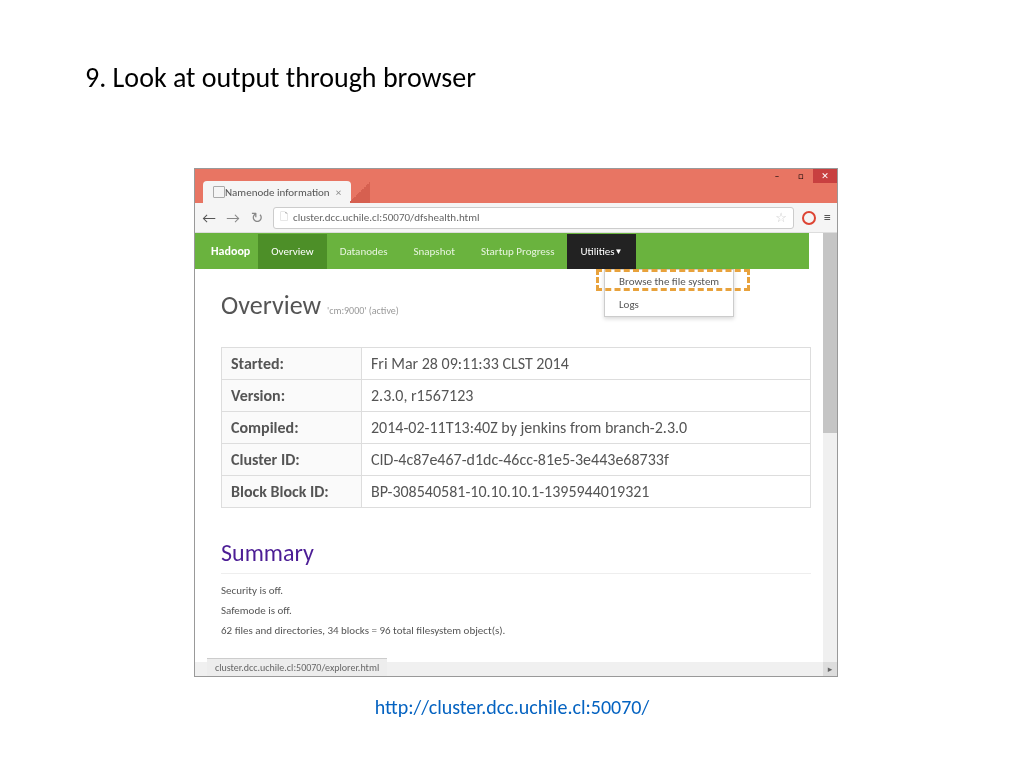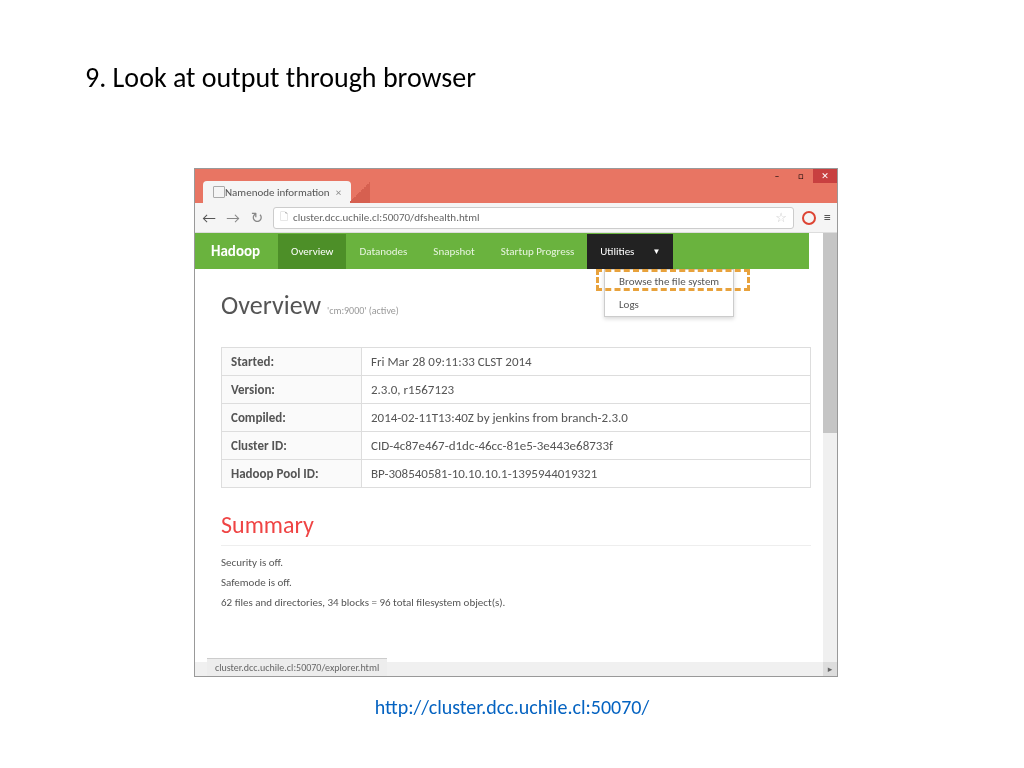--- a/index.html
+++ b/index.html
@@ -18,34 +18,34 @@
 .addr-bar{height:30px;background:#f5f5f5;display:flex;align-items:center;padding:0 6px;gap:8px;border-bottom:1px solid #ddd}
 .nav-btn{color:#888;font-size:15px;width:16px;text-align:center}
 .nav-btn.back{color:#555}
 .url-box{flex:1;height:22px;border:1px solid #ccc;border-radius:3px;background:#fff;display:flex;align-items:center;padding:0 6px;gap:5px;font-size:11px;color:#666}
 .url-icon{color:#aaa;font-size:10px}
 .star{color:#ccc;font-size:13px;margin-left:auto}
 .ext-icon{width:14px;height:14px;border-radius:50%;border:2px solid #d43;color:#d43}
 .menu-icon{font-size:14px;color:#555}
 .page-content{background:#fff;height:443px;overflow:hidden;position:relative}
 .hadoop-nav{background:#6ab33e;height:36px;display:flex;align-items:center;padding:0 16px;width:614px}
-.nav-brand{color:#fff;font-weight:bold;font-size:15px;margin-right:18px}
+.nav-brand{color:#fff;font-weight:bold;font-size:12px;margin-right:8px}
 .nav-item{color:#e8f5e0;font-size:11px;padding:11px 13px;cursor:pointer}
 .nav-item.active{background:#4d8f28;color:#fff}
-.nav-item.util{background:#222;color:#fff;display:flex;align-items:center;gap:18px}
+.nav-item.util{background:#222;color:#fff;display:flex;align-items:center;gap:0}
 .caret{font-size:8px}
 .dropdown{position:absolute;left:409px;top:36px;background:#fff;border:1px solid #ccc;font-size:11px;color:#555;box-shadow:0 2px 4px rgba(0,0,0,0.15);z-index:5}
 .drop-item{padding:5px 14px;cursor:pointer}
 .drop-item.hl{position:relative}
 .highlight-box{position:absolute;left:401px;top:36px;width:154px;height:22px;border:3px dashed #e8a23c;z-index:10;pointer-events:none}
 .page-body{padding:20px 26px}
 .page-h1{font-size:26px;color:#555;font-weight:400;margin-bottom:4px}
 .page-h1 .sub{font-size:10px;color:#999}
-.sum-h{font-size:24px;color:#ef4444;font-weight:400;margin-top:22px;padding-bottom:6px;border-bottom:1px solid #eee;margin-bottom:10px}
-.info-table{width:100%;border-collapse:collapse;margin-top:26px;font-size:13px}
+.sum-h{font-size:24px;color:#4c1d95;font-weight:400;margin-top:30px;padding-bottom:6px;border-bottom:1px solid #eee;margin-bottom:10px}
+.info-table{width:100%;border-collapse:collapse;margin-top:26px;font-size:16px}
 .info-table td{border:1px solid #ddd;padding:6px 9px;color:#555}
 .info-table td:first-child{width:140px;font-weight:bold;background:#fafafa}
 .sum-line{font-size:11px;color:#555;margin-bottom:7px}
 .scroll-v{position:absolute;right:0;top:0;width:14px;height:443px;background:#f0f0f0}
 .scroll-thumb{position:absolute;top:0;width:14px;height:200px;background:#c5c5c5}
 .status-bar{position:absolute;bottom:0;left:12px;height:18px;background:#ededed;padding:2px 8px;font-size:10px;color:#666;border-top:1px solid #ccc}
 .scroll-h{position:absolute;bottom:0;left:0;right:0;height:14px;background:#f0f0f0;display:flex;justify-content:flex-end}
 .scroll-h-btn{width:14px;height:14px;background:#ddd;font-size:9px;text-align:center;line-height:14px;color:#666}
 .slide-link{position:absolute;left:0;right:0;top:695px;text-align:center;font-size:20px;color:#0563c1;}
 </style>
@@ -116,21 +116,21 @@
             </tr>
         <tr>
               <td>Compiled:</td>
               <td>2014-02-11T13:40Z by jenkins from branch-2.3.0</td>
             </tr>
         <tr>
               <td>Cluster ID:</td>
               <td>CID-4c87e467-d1dc-46cc-81e5-3e443e68733f</td>
             </tr>
         <tr>
-              <td>Hadoop Pool ID:</td>
+              <td>Block Block ID:</td>
               <td>BP-308540581-10.10.10.1-1395944019321</td>
             </tr>
       </tbody>
         </table>
       <div class="sum-h">Summary</div>
       <div class="sum-line">Security is off.</div>
       <div class="sum-line">Safemode is off.</div>
       <div class="sum-line">62 files and directories, 34 blocks = 96 total filesystem object(s).</div>
     </div>
     <div class="scroll-v">

